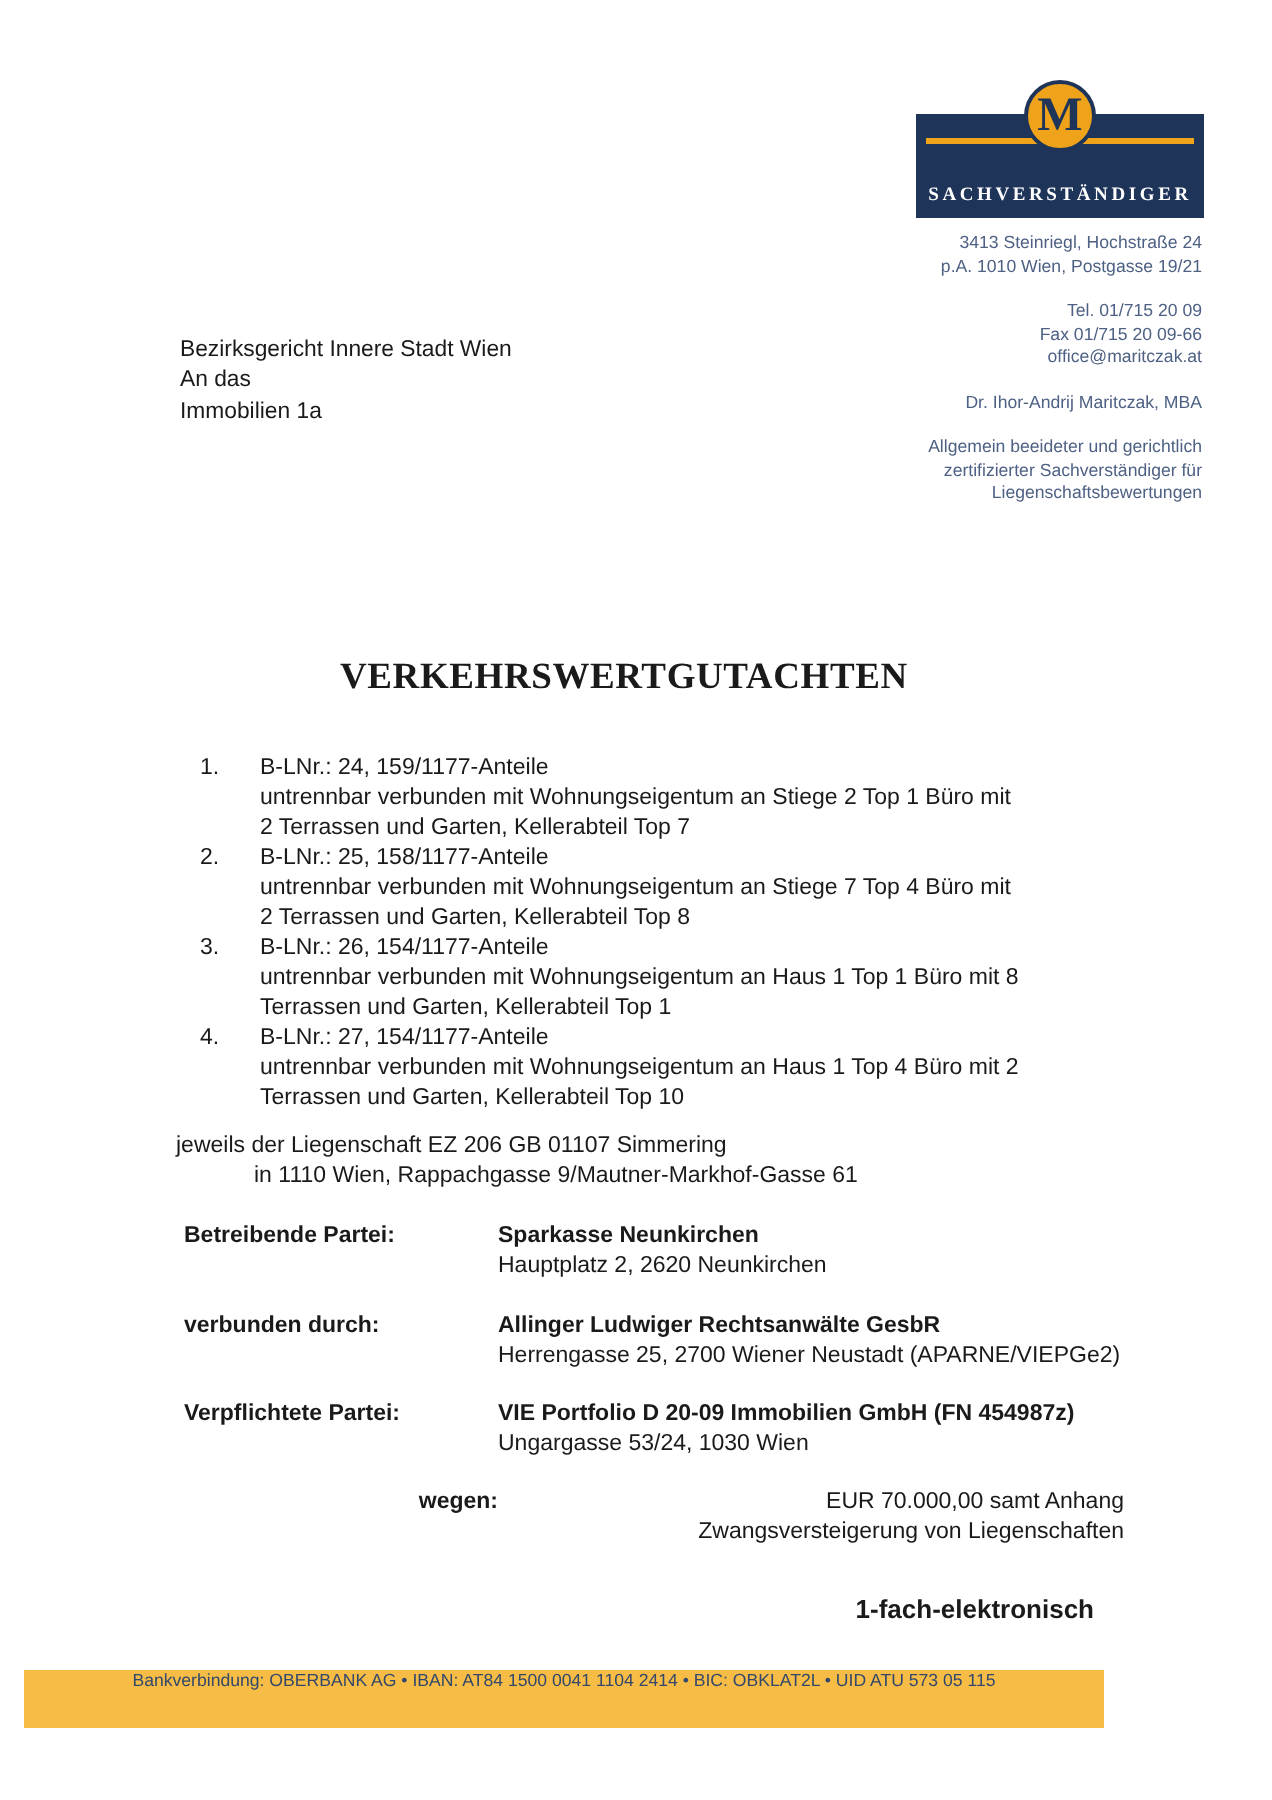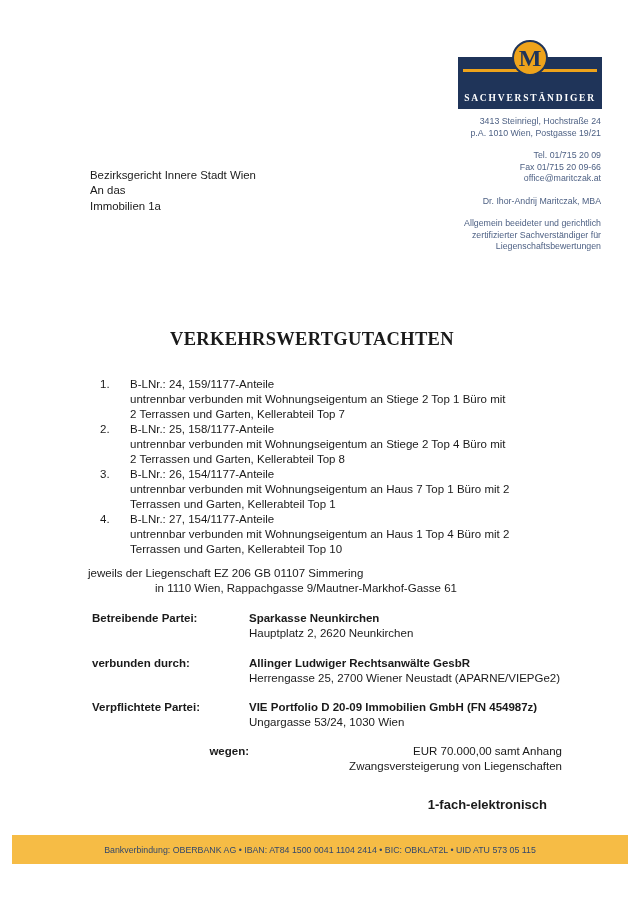--- a/index.html
+++ b/index.html
@@ -45,35 +45,35 @@
     font-weight:bold;font-size:18.5px;letter-spacing:0.3px;white-space:nowrap;}
 
   
   .lots{position:absolute;left:100px;top:377px;width:470px;font-size:11.5px;line-height:15px;}
   .lot{display:flex;}
   .lot-no{width:30px;flex:0 0 30px;}
   .lot-text{flex:1;}
 
   
   .propref{position:absolute;left:88px;top:566px;font-size:11.5px;line-height:15px;}
-  .propref .indent{margin-left:67px;text-align:center;}
+  .propref .indent{margin-left:39px;text-align:center;}
 
   
   .party-row{position:absolute;left:92px;width:470px;font-size:11.5px;line-height:15px;display:flex;}
   .party-label{width:157px;flex:0 0 157px;font-weight:bold;}
   .party-value{flex:1;}
   .bold{font-weight:bold;}
   .row1{top:611px;} .row2{top:656px;} .row3{top:700px;} .row4{top:744px;text-align:right;}
 
   
   .delivery{position:absolute;right:89px;top:797px;font-weight:bold;font-size:13px;}
 
   
-  .footer-bar{position:absolute;left:12px;top:835px;width:616px;height:29px;background:var(--footer-gold);
-    display:flex;align-items:center;justify-content:center;}
+  .footer-bar{position:absolute;left:12px;top:835px;width:540px;height:29px;background:var(--footer-gold);
+    display:flex;align-items:flex-start;justify-content:center;}
   .footer-text{font-size:8.8px;color:var(--footer-text);white-space:nowrap;}
 </style>
 </head>
 <body>
 
 <div class="page">
 
   <div class="logo">
     <div class="logo-rect"></div>
     <div class="logo-line"></div>
@@ -118,29 +118,29 @@
       <div class="lot-text">
         <div>B-LNr.: 24, 159/1177-Anteile</div>
         <div>untrennbar verbunden mit Wohnungseigentum an Stiege 2 Top 1 Büro mit</div>
         <div>2 Terrassen und Garten, Kellerabteil Top 7</div>
       </div>
     </div>
     <div class="lot">
       <div class="lot-no">2.</div>
       <div class="lot-text">
         <div>B-LNr.: 25, 158/1177-Anteile</div>
-        <div>untrennbar verbunden mit Wohnungseigentum an Stiege 2 Top 4 Büro mit</div>
+        <div>untrennbar verbunden mit Wohnungseigentum an Stiege 7 Top 4 Büro mit</div>
         <div>2 Terrassen und Garten, Kellerabteil Top 8</div>
       </div>
     </div>
     <div class="lot">
       <div class="lot-no">3.</div>
       <div class="lot-text">
         <div>B-LNr.: 26, 154/1177-Anteile</div>
-        <div>untrennbar verbunden mit Wohnungseigentum an Haus 7 Top 1 Büro mit 2</div>
+        <div>untrennbar verbunden mit Wohnungseigentum an Haus 1 Top 1 Büro mit 8</div>
         <div>Terrassen und Garten, Kellerabteil Top 1</div>
       </div>
     </div>
     <div class="lot">
       <div class="lot-no">4.</div>
       <div class="lot-text">
         <div>B-LNr.: 27, 154/1177-Anteile</div>
         <div>untrennbar verbunden mit Wohnungseigentum an Haus 1 Top 4 Büro mit 2</div>
         <div>Terrassen und Garten, Kellerabteil Top 10</div>
       </div>

